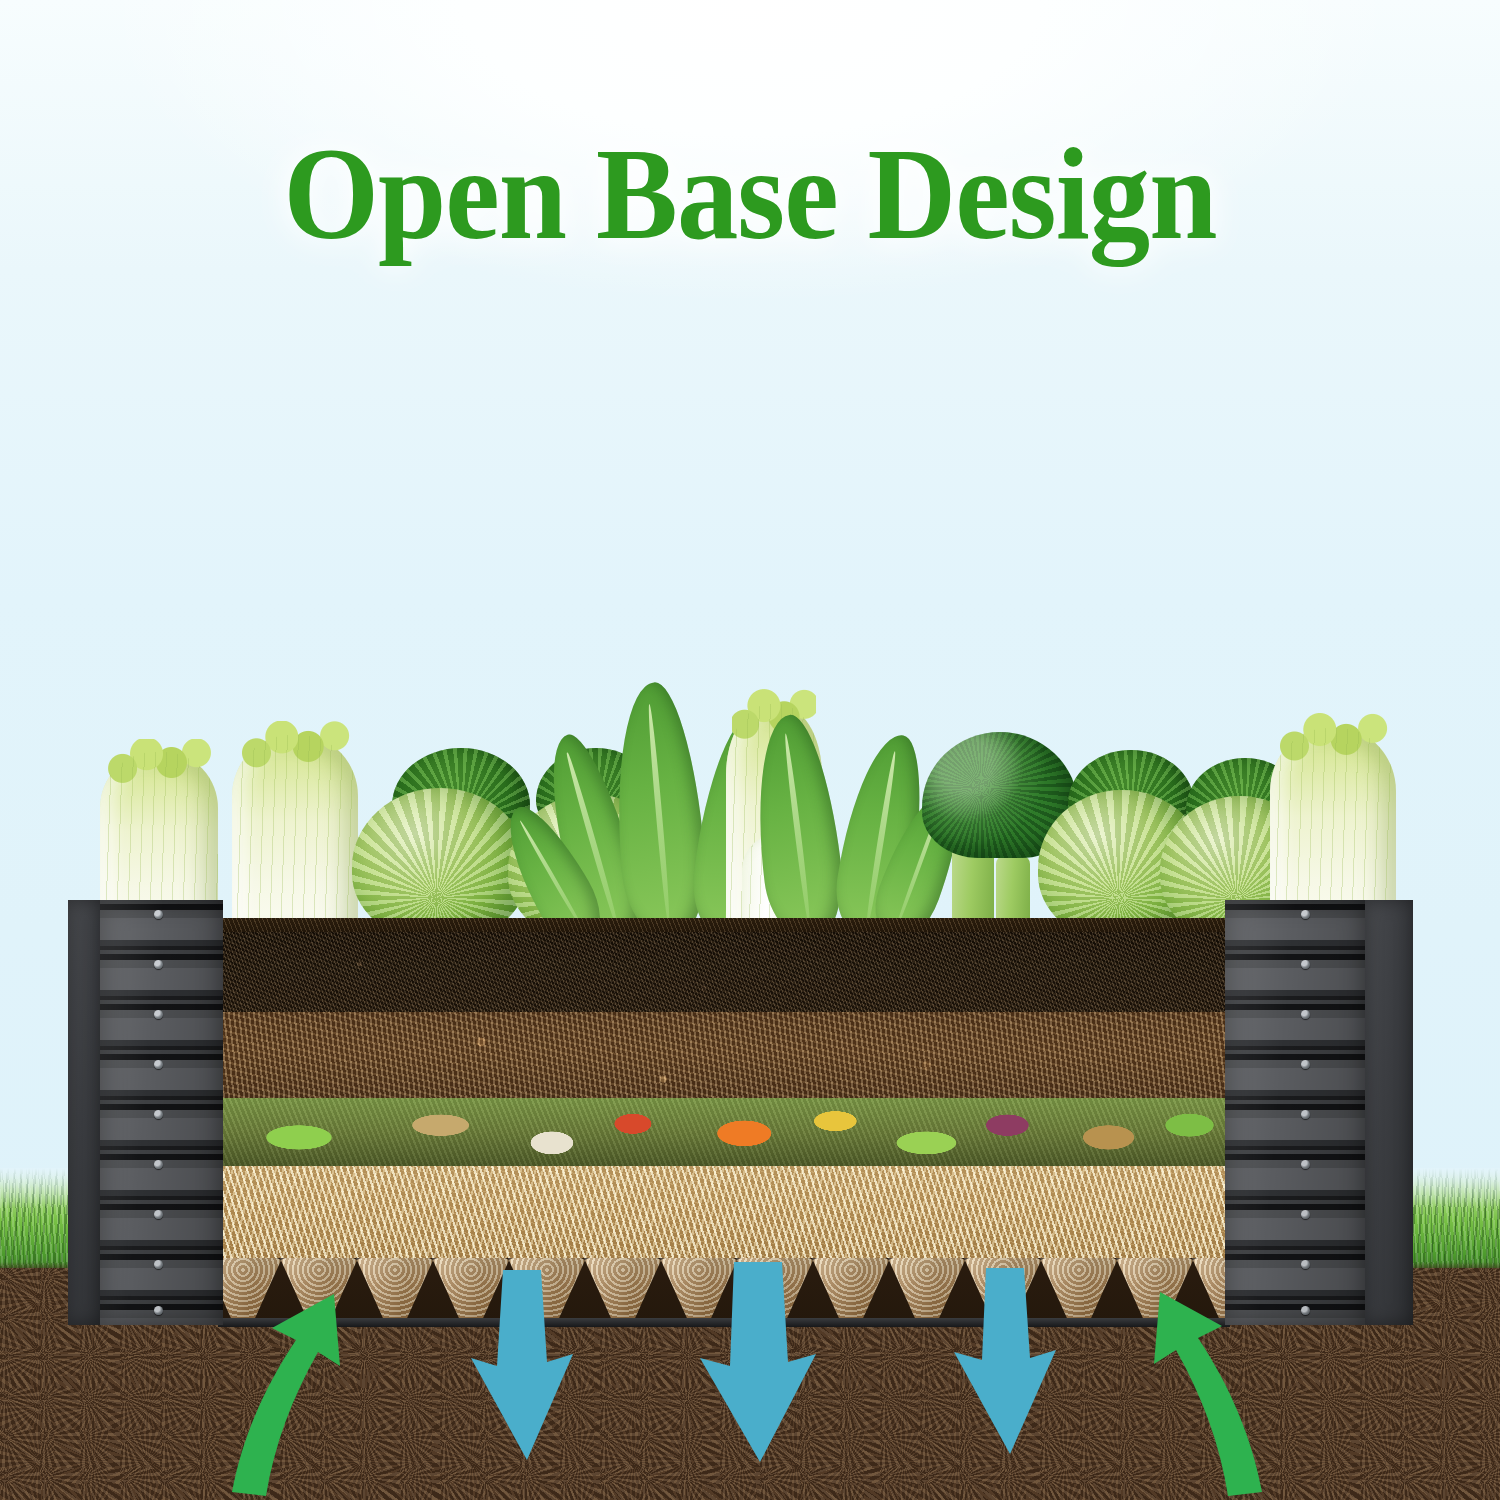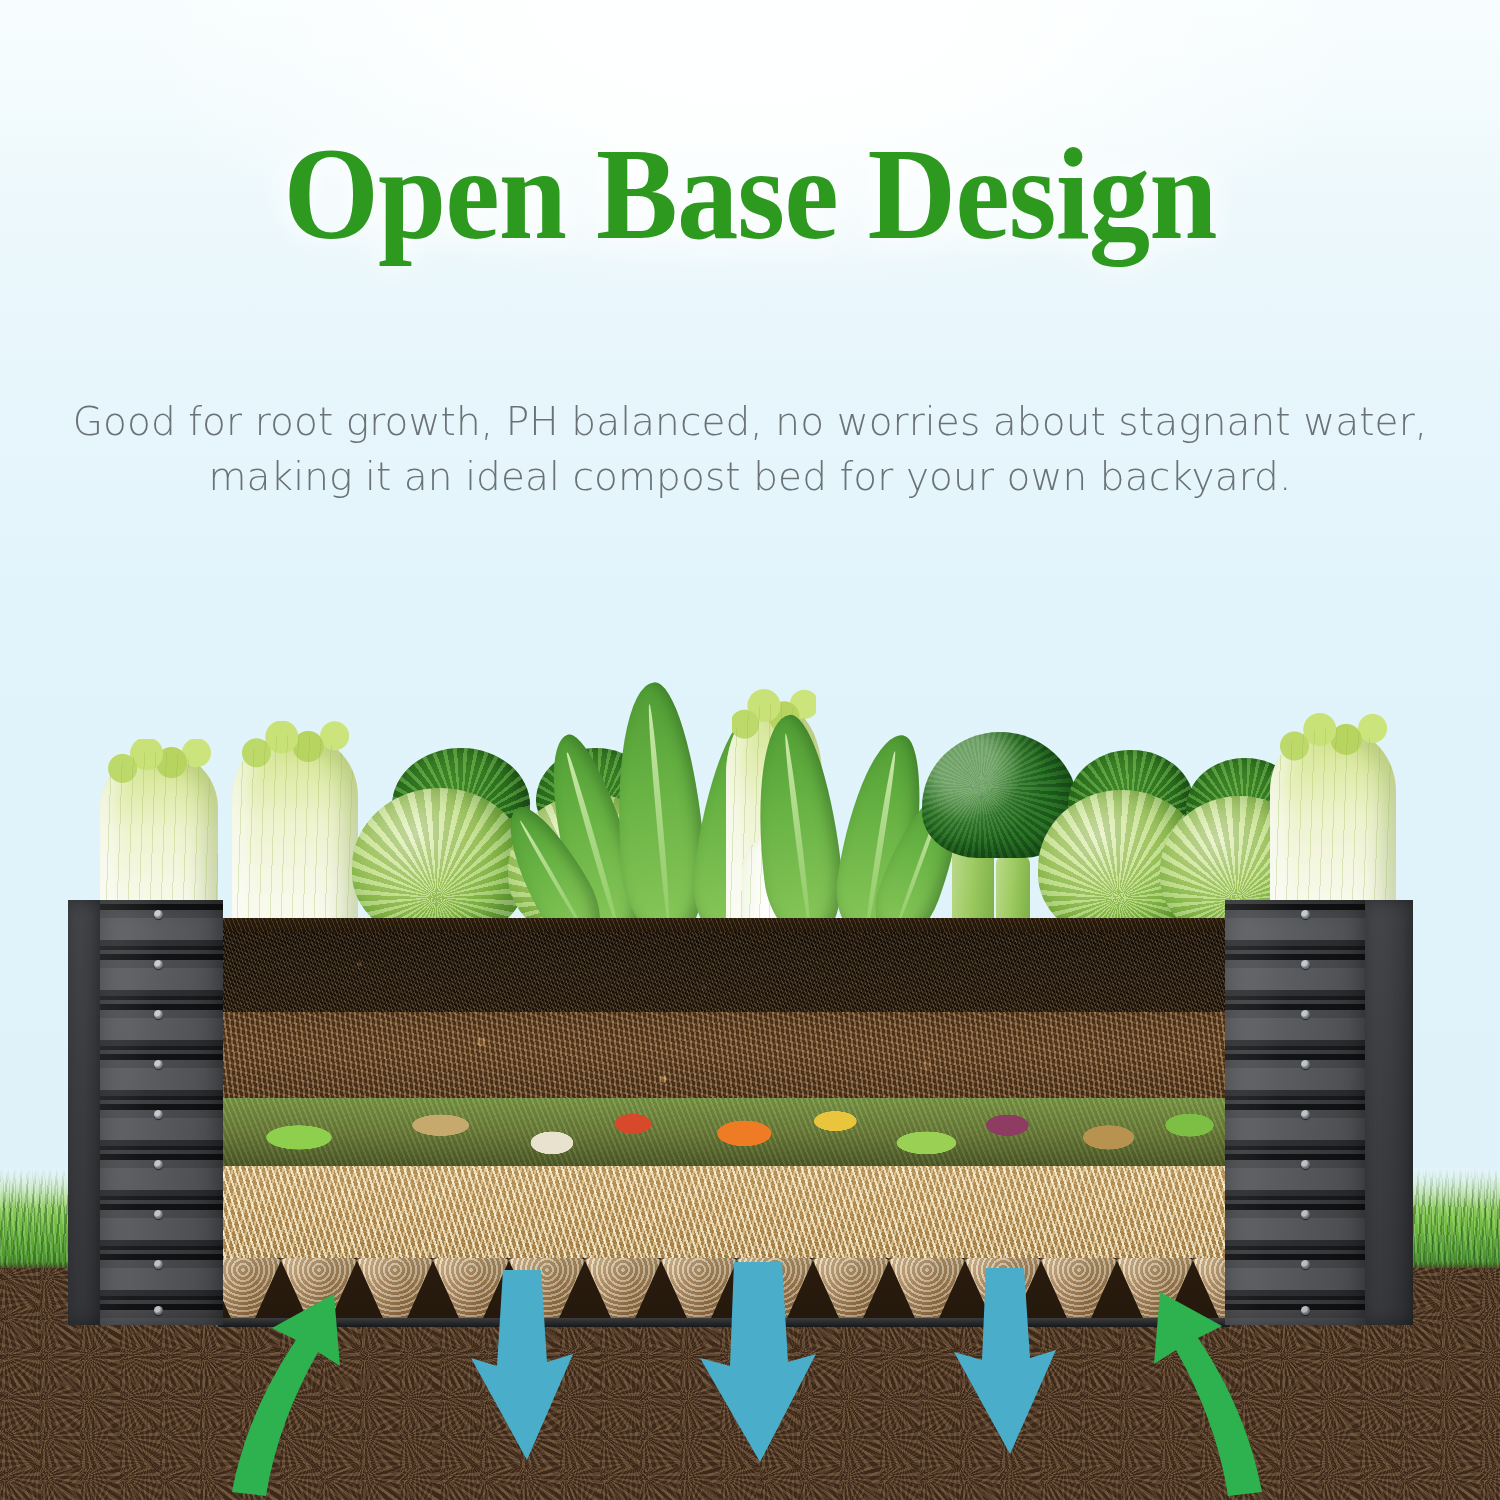--- a/index.html
+++ b/index.html
@@ -316,21 +316,20 @@
 
   
   .sr { position:absolute; width:1px; height:1px; overflow:hidden; clip:rect(0 0 0 0); }
 </style>
 </head>
 <body>
 
 <div id="scene">
 
   <div id="title">Open Base Design</div>
-  <div id="subtitle">Good for root growth, PH balanced, no worries about stagnant water, making it an ideal compost bed for your own backyard.</div>
 
   <div class="grass left"></div>
   <div class="grass right"></div>
   <div class="grass-fade left"></div>
   <div class="grass-fade right"></div>
   <div class="ground-top-edge"></div>
   <div class="ground-soil"></div>
 
   <div class="veg-band">
 

